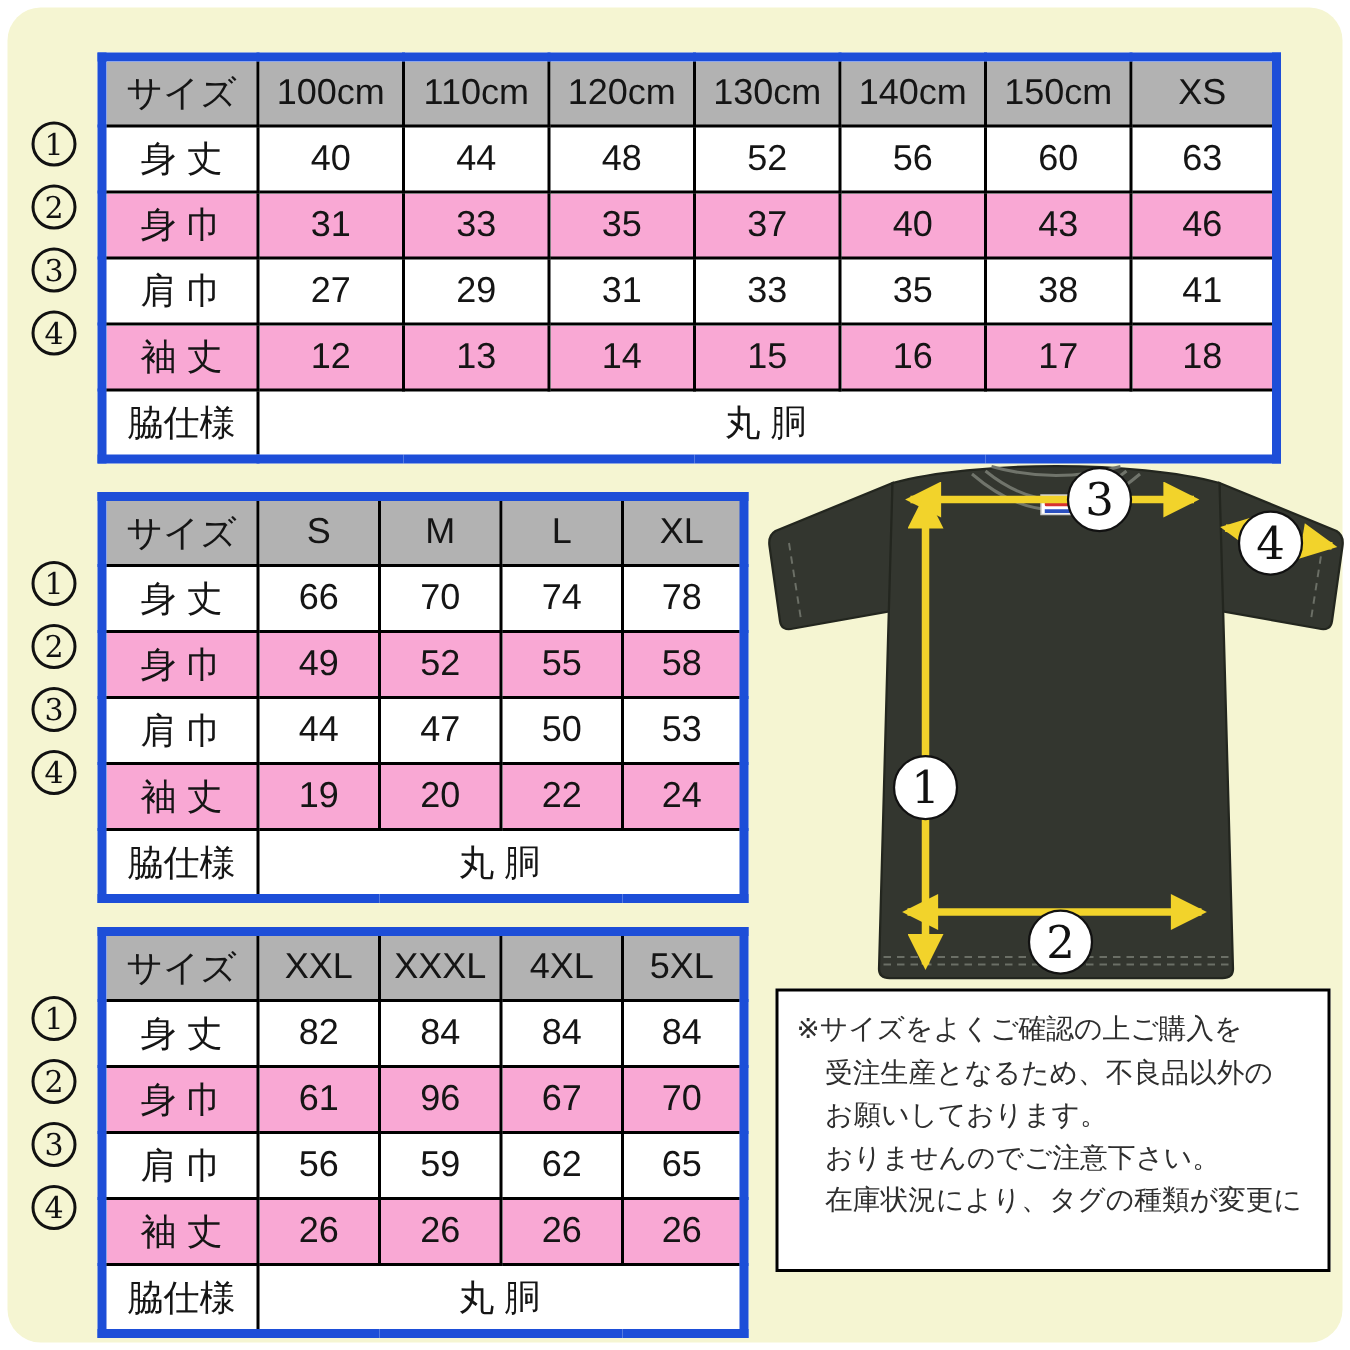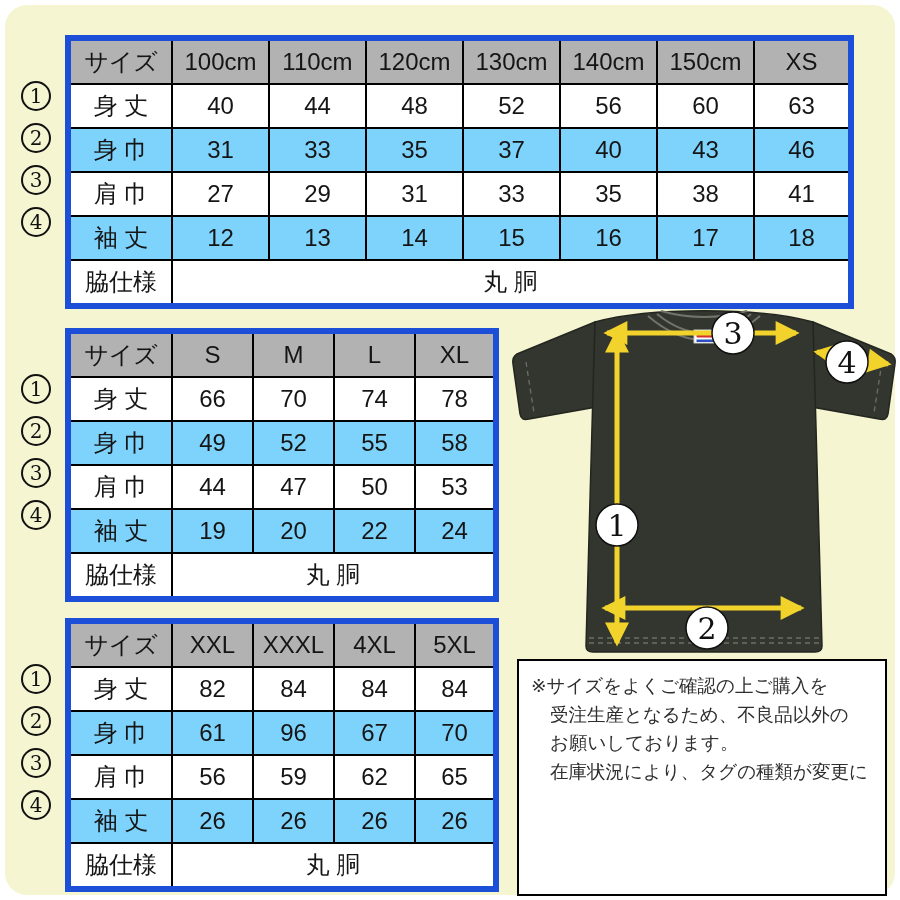--- a/index.html
+++ b/index.html
@@ -8,42 +8,42 @@
   .bg{position:absolute;inset:5px;background:#f5f5d2;border-radius:22px;}
 
   
   table.size-table{position:absolute;border-collapse:collapse;table-layout:fixed;
       background:#ffffff;border:6px solid #1d4ed8;}
   table.size-table th,table.size-table td{
       border:2px solid #000;text-align:center;vertical-align:middle;
       font-size:24px;font-weight:normal;height:42px;padding:0;color:#151515;
       white-space:nowrap;overflow:hidden;}
   table.size-table thead tr th{background:#b2b2b2;}
-  table.size-table tr.gray th,table.size-table tr.gray td{background:#7dd3fc;margin-left:44px;}
+  table.size-table tr.gray th,table.size-table tr.gray td{background:#f9a8d4;margin-left:44px;}
   table.size-table thead th:first-child{width:100px;}
   #table-0{left:65px;top:35px;width:789px;}
   #table-1{left:65px;top:328px;width:434px;}
   #table-2{left:65px;top:618px;width:434px;}
 
   
   .marker-col{position:absolute;left:21px;display:flex;flex-direction:column;gap:12px;}
   #markers-0{top:81px;}
   #markers-1{top:374px;}
   #markers-2{top:664px;}
   .circ{box-sizing:border-box;width:30px;height:30px;border:2px solid #111;border-radius:50%;
         display:flex;align-items:center;justify-content:center;
         font-family:"DejaVu Serif","Liberation Serif",serif;font-size:20px;line-height:1;color:#111;}
 
   
   .tshirt{position:absolute;left:510px;top:300px;width:388px;height:356px;}
   .tshirt svg{display:block;width:100%;height:100%;}
   .svg-digit{font-family:"DejaVu Serif","Liberation Serif",serif;font-size:30px;fill:#111;}
 
   
-  .note-box{position:absolute;left:517px;top:659px;width:370px;height:237px;
+  .note-box{position:absolute;left:517px;top:659px;width:370px;height:189px;
       box-sizing:border-box;background:#ffffff;border:2px solid #000;
       padding:11px 8px 8px 12px;color:#2e2e2e;}
   .note-line{font-size:18.5px;line-height:28.5px;padding-left:19px;white-space:nowrap;}
   .note-line.first{padding-left:0;}
 </style>
 </head>
 <body>
 
 <div class="canvas">
   <div class="bg"></div>
@@ -267,15 +267,16 @@
         <circle cx="197" cy="328" r="21" fill="#ffffff" stroke="#111" stroke-width="1.5"></circle>
         <text class="svg-digit" x="197" y="338.5" text-anchor="middle">2</text>
       </g>
     </svg>
   </div>
 
   <div class="note-box">
       <div class="note-line first">※サイズをよくご確認の上ご購入を</div>
       <div class="note-line">受注生産となるため、不良品以外の</div>
       <div class="note-line">お願いしております。</div>
+      <div class="note-line">おりませんのでご注意下さい。</div>
       <div class="note-line">在庫状況により、タグの種類が変更に</div>
     </div>
 </div>
 
 </body></html>

